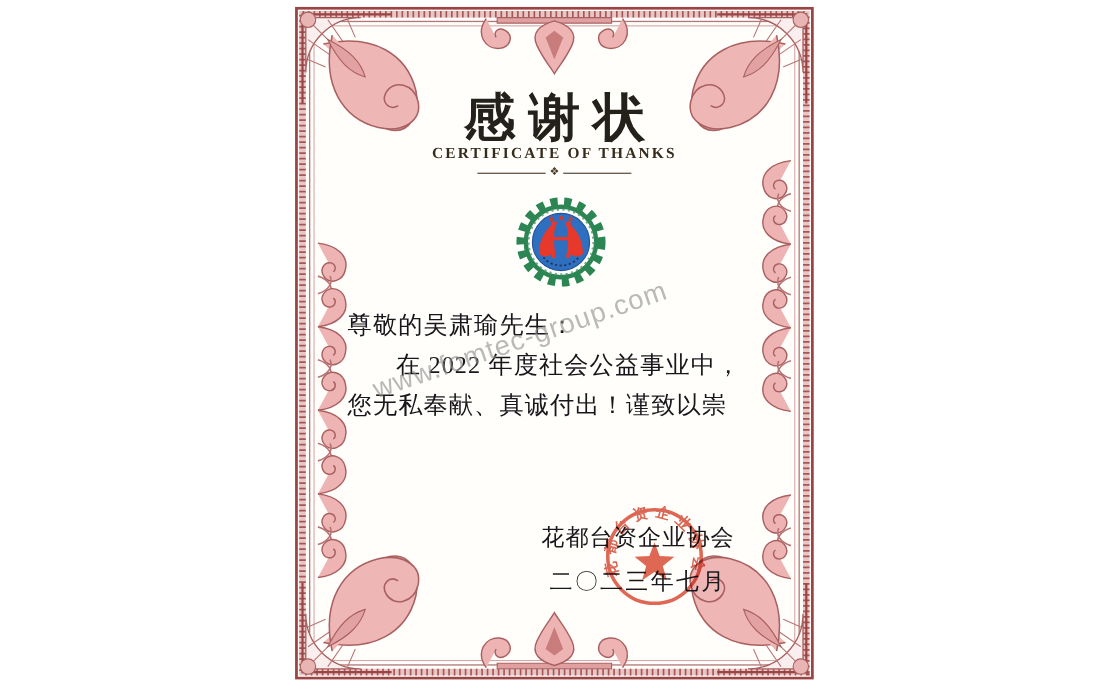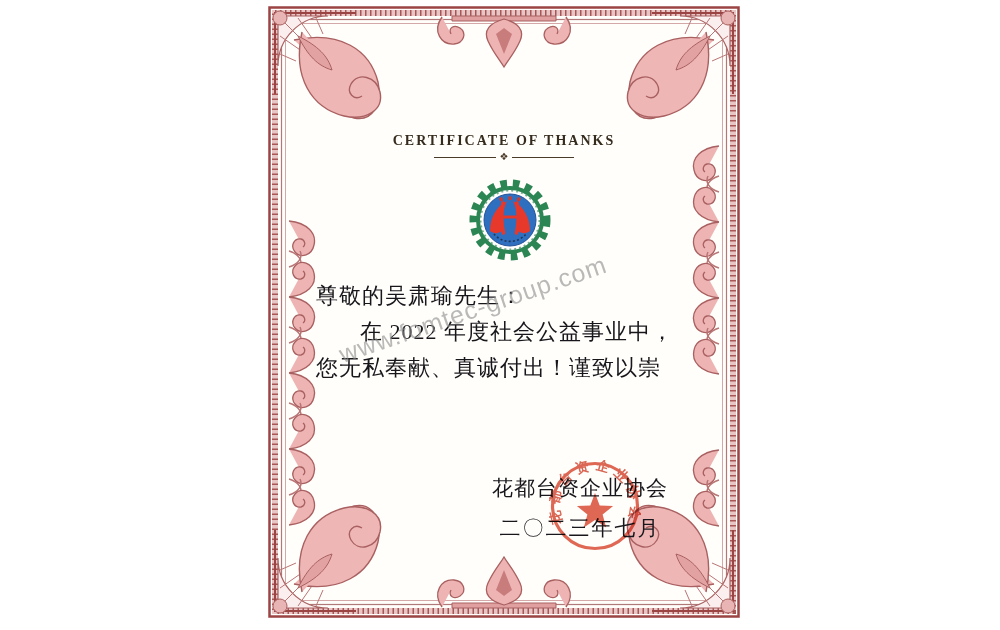--- a/index.html
+++ b/index.html
@@ -96,20 +96,21 @@
       <use href="#curl" transform="translate(453,368) scale(-1,-1)"></use>
       <use href="#curl" transform="translate(453,444) scale(-1,1)"></use>
       <use href="#curl" transform="translate(453,520) scale(-1,-1)"></use>
 
       <use href="#crest" transform="translate(236,9)"></use>
       <use href="#crest" transform="translate(236,603) scale(1,-1)"></use>
     </svg>
 
     <div class="content">
 
+      <div class="title">感谢状</div>
       <div class="subtitle">CERTIFICATE OF THANKS</div>
 
       <div class="divider">
         <span class="line"></span>
         <span class="diamond">❖</span>
         <span class="line"></span>
       </div>
 
       <svg class="logo" viewBox="-44 -44 88 88" aria-hidden="true">
         <circle r="36" fill="none" stroke="#2c8653" stroke-width="9" stroke-dasharray="6.5 5.8"></circle>

